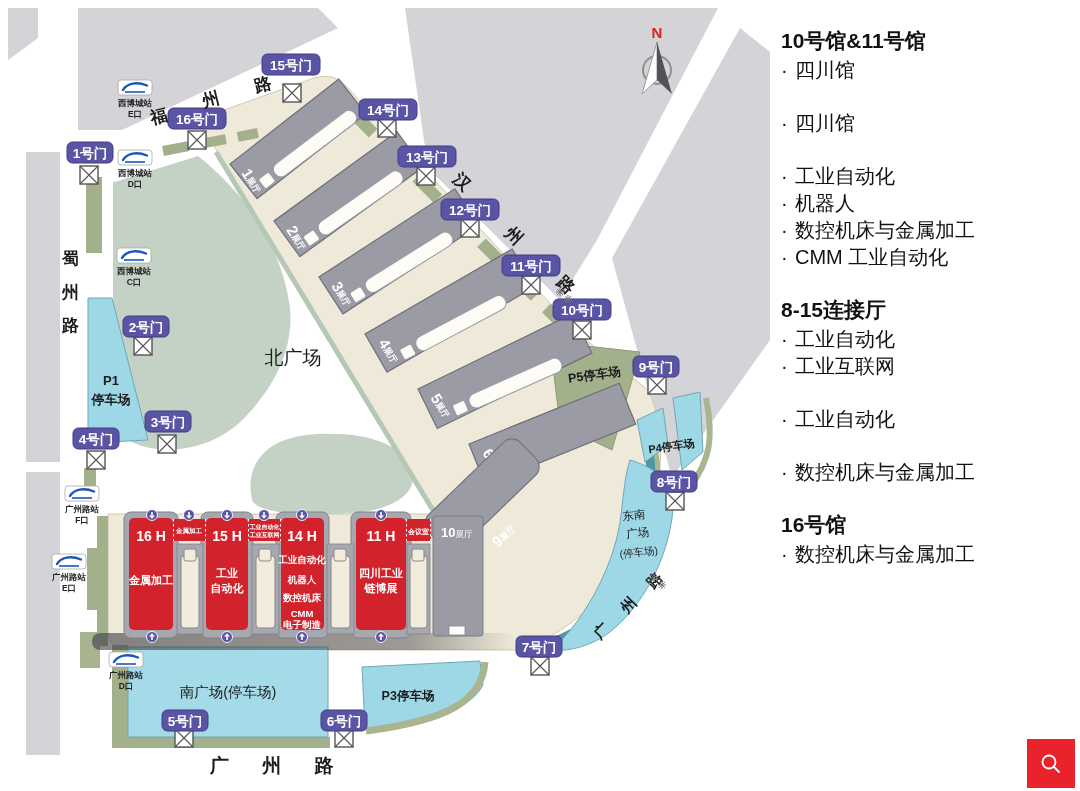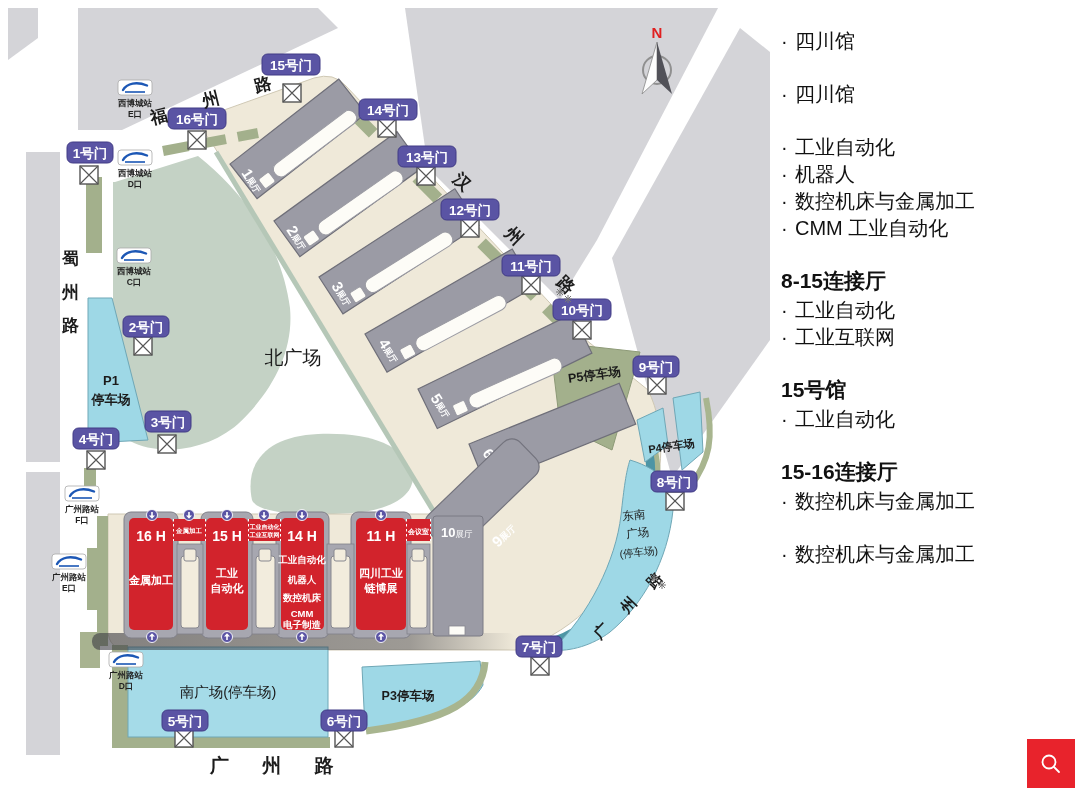--- a/index.html
+++ b/index.html
@@ -490,20 +490,21 @@
   <g stroke="#777" stroke-width="1" fill="none">
     <path d="M557,289 l6,6 m0,-6 l-6,6 m3,-7 l0,8 m-4,-4 l8,0"></path>
     <path d="M565,296 l6,6 m0,-6 l-6,6 m3,-7 l0,8 m-4,-4 l8,0"></path>
     <path d="M651,575 l6,6 m0,-6 l-6,6 m3,-7 l0,8 m-4,-4 l8,0"></path>
     <path d="M659,582 l6,6 m0,-6 l-6,6 m3,-7 l0,8 m-4,-4 l8,0"></path>
   </g>
 </svg>
 
 <div id="legend">
       <div class="lg-section">
+        <div class="lg-title">10号馆&amp;11号馆</div>
         <div class="lg-item">
           <span class="lg-bullet">·</span>
           <span class="lg-text">四川馆</span>
         </div>
       </div>
       <div class="lg-section">
         <div class="lg-item">
           <span class="lg-bullet">·</span>
           <span class="lg-text">四川馆</span>
         </div>
@@ -531,34 +532,33 @@
         <div class="lg-item">
           <span class="lg-bullet">·</span>
           <span class="lg-text">工业自动化</span>
         </div>
         <div class="lg-item">
           <span class="lg-bullet">·</span>
           <span class="lg-text">工业互联网</span>
         </div>
       </div>
       <div class="lg-section">
-        <div class="lg-title">15号馆</div>
         <div class="lg-item">
           <span class="lg-bullet">·</span>
           <span class="lg-text">工业自动化</span>
         </div>
       </div>
       <div class="lg-section">
-        <div class="lg-title">15-16连接厅</div>
         <div class="lg-item">
           <span class="lg-bullet">·</span>
           <span class="lg-text">数控机床与金属加工</span>
         </div>
       </div>
       <div class="lg-section">
+        <div class="lg-title">16号馆</div>
         <div class="lg-item">
           <span class="lg-bullet">·</span>
           <span class="lg-text">数控机床与金属加工</span>
         </div>
       </div>
     </div>
 
 <button id="search-btn" aria-label="search">
   <svg width="26" height="26" viewBox="0 0 26 26">
     <circle cx="11" cy="11" r="6.5" fill="none" stroke="#fff" stroke-width="1.8"></circle>

